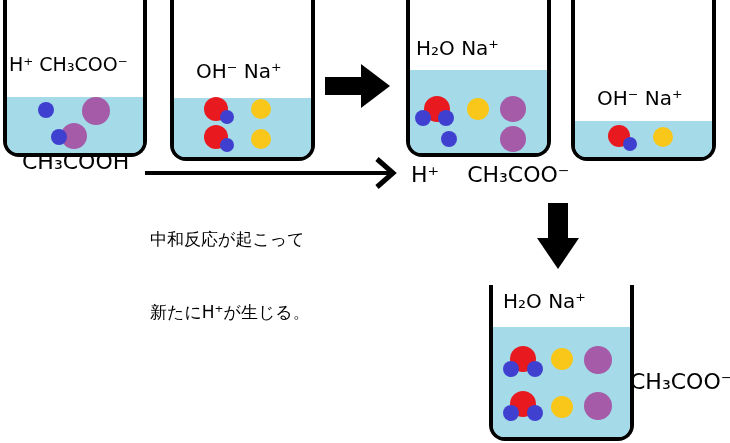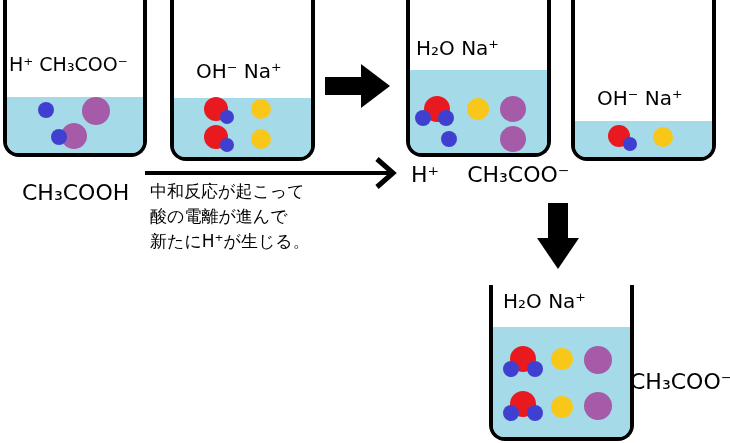--- a/index.html
+++ b/index.html
@@ -23,33 +23,33 @@
   .label{position:absolute;white-space:nowrap;color:#000;}
   .f20{font-size:20px;}
   .f22{font-size:22px;}
   .pre{white-space:pre;}
   .particle{position:absolute;border-radius:50%;}
   .arrow-stem{position:absolute;background:#000;}
   .tri{position:absolute;width:0;height:0;}
   .tri-right{border-top:22px solid transparent;border-bottom:22px solid transparent;border-left:29px solid #000;}
   .tri-down{border-left:21px solid transparent;border-right:21px solid transparent;border-top:31px solid #000;}
   #caption{position:absolute;left:150px;top:179px;font-size:17px;line-height:25px;}
-  #caption div{white-space:nowrap;}
+  #caption div{white-space:nowrap;margin-top:48px;}
   svg{position:absolute;overflow:visible;}
 </style>
 </head>
 <body>
 
 <div id="canvas">
 
   <div class="beaker" style="left:3px;top:-8px;width:136px;height:161px;">
     <div class="liquid" style="height:56px;"></div>
   </div>
   <div class="label f20" style="left:9px;top:53px;font-size:19px;">H⁺ CH₃COO⁻</div>
-  <div class="label f22" style="left:22px;top:180px;">CH₃COOH</div>
+  <div class="label f22" style="left:22px;top:149px;">CH₃COOH</div>
 
   <div class="beaker" style="left:170px;top:-8px;width:137px;height:165px;">
     <div class="liquid" style="height:59px;"></div>
   </div>
   <div class="label f20" style="left:196px;top:59px;">OH⁻  Na⁺</div>
 
   <div class="arrow-stem" style="left:325px;top:77px;width:38px;height:18px;"></div>
   <div class="tri tri-right" style="left:361px;top:64px;"></div>
 
   <div class="beaker" style="left:406px;top:-8px;width:137px;height:161px;">
@@ -63,21 +63,20 @@
   </div>
   <div class="label f20" style="left:597px;top:86px;">OH⁻  Na⁺</div>
 
   <svg style="left:143px;top:156px;" width="260" height="36">
     <line x1="2" y1="17" x2="246" y2="17" stroke="#000" stroke-width="4"></line>
     <polyline points="234,3 250,17 234,31" stroke="#000" stroke-width="5" fill="none"></polyline>
   </svg>
 
   <div id="caption">
     <div>中和反応が起こって</div>
-    <div>酸の電離が進んで</div>
     <div>新たにH⁺が生じる。</div>
   </div>
 
   <div class="arrow-stem" style="left:548px;top:203px;width:20px;height:36px;"></div>
   <div class="tri tri-down" style="left:537px;top:238px;"></div>
 
   <div class="beaker" style="left:489px;top:285px;width:137px;height:152px;">
     <div class="liquid" style="height:110px;"></div>
   </div>
   <div class="label f20" style="left:503px;top:289px;">H₂O  Na⁺</div>

